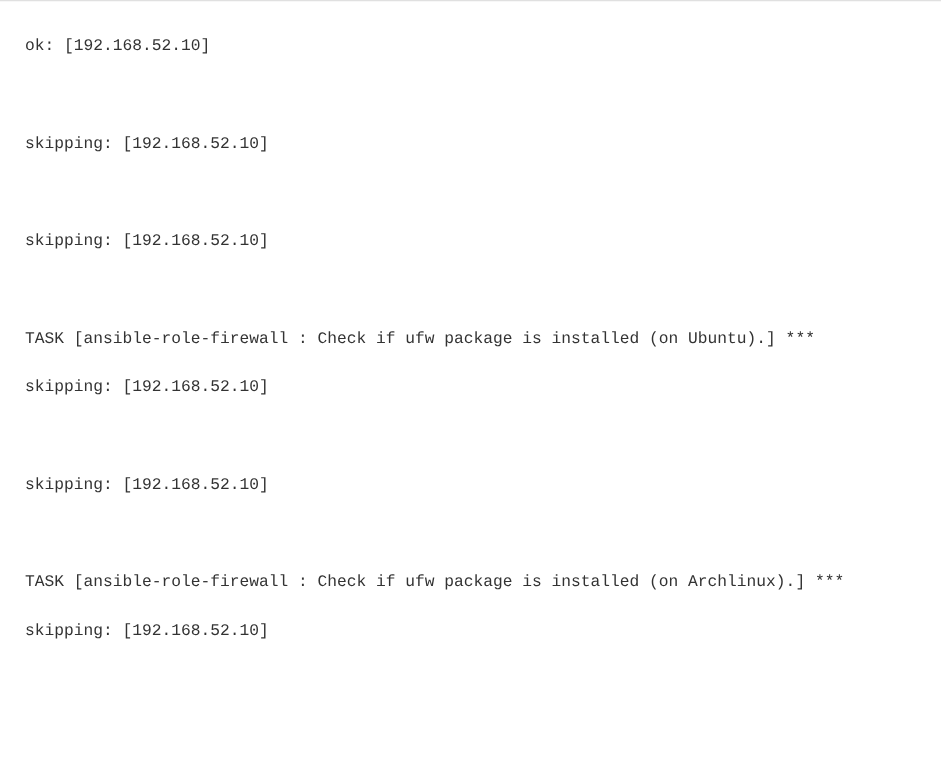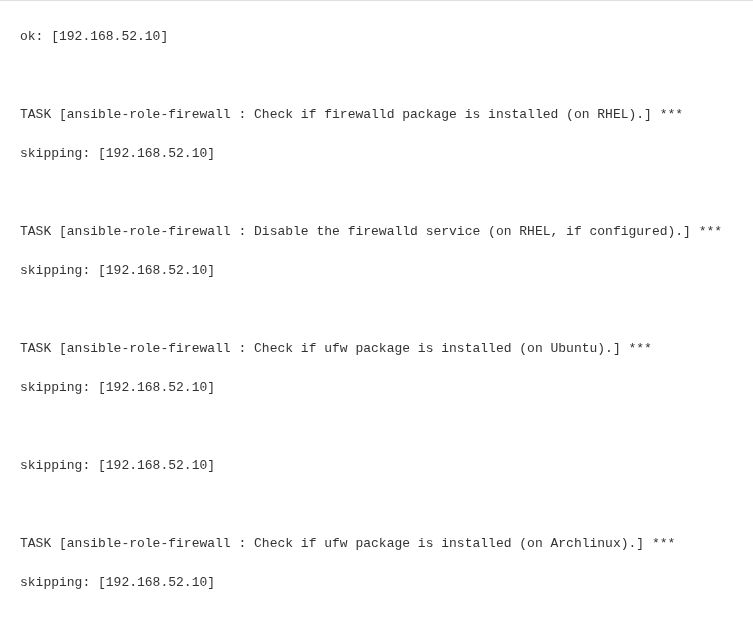--- a/index.html
+++ b/index.html
@@ -29,24 +29,22 @@
     }
   </style>
 </head>
 <body>
 
 <div class="top-border"></div>
 
 <div class="console">
 <div class="line">ok: [192.168.52.10]</div>
 <div class="blank"></div>
-<div class="line">TASK [ansible-role-firewall : Check if firewalld package is installed (on RHEL).] ***</div>
 <div class="line">skipping: [192.168.52.10]</div>
 <div class="blank"></div>
-<div class="line">TASK [ansible-role-firewall : Disable the firewalld service (on RHEL, if configured).] ***</div>
 <div class="line">skipping: [192.168.52.10]</div>
 <div class="blank"></div>
 <div class="line">TASK [ansible-role-firewall : Check if ufw package is installed (on Ubuntu).] ***</div>
 <div class="line">skipping: [192.168.52.10]</div>
 <div class="blank"></div>
 <div class="line">skipping: [192.168.52.10]</div>
 <div class="blank"></div>
 <div class="line">TASK [ansible-role-firewall : Check if ufw package is installed (on Archlinux).] ***</div>
 <div class="line">skipping: [192.168.52.10]</div>
 

